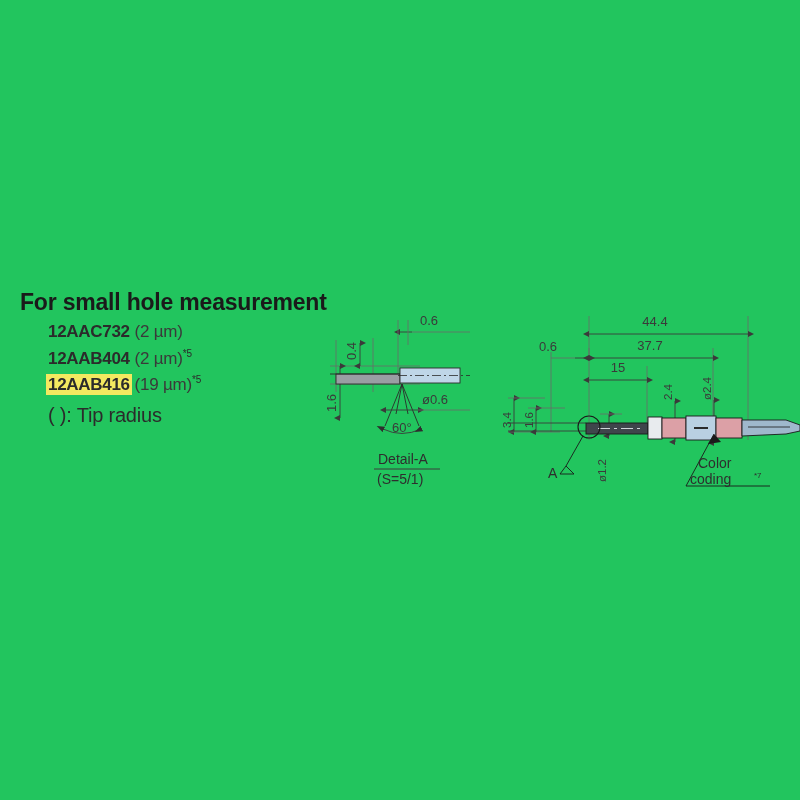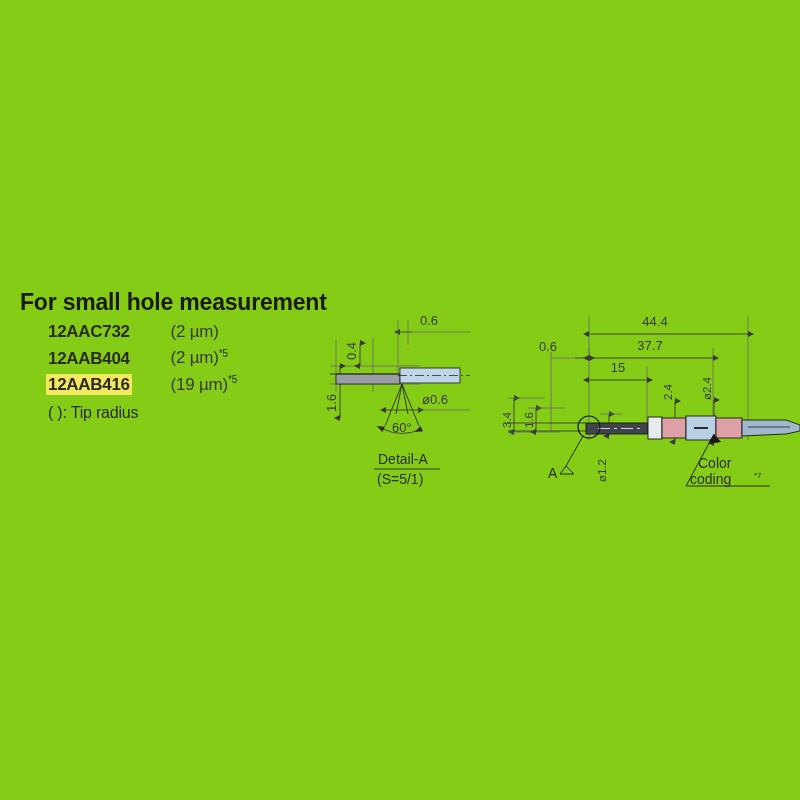--- a/index.html
+++ b/index.html
@@ -4,21 +4,21 @@
 <style>
   html, body {
     margin: 0;
     padding: 0;
     background: #ffffff;
   }
   #page {
     position: relative;
     width: 800px;
     height: 800px;
-    background: #84cc16;
+    background: #22c55e;
     font-family: "Liberation Sans", sans-serif;
     overflow: hidden;
   }
 
   
   #text-block {
     position: absolute;
     left: 20px;
     top: 289px;
     width: 310px;
@@ -45,32 +45,31 @@
   }
   .model-code.hl {
     background: #f3e960;
     padding: 1px 2px;
     margin: 16px -2px;
   }
   .model-paren {
     font-weight: normal;
     color: #3a3a3a;
     letter-spacing: -0.2px;
-    margin-left: 36px;
   }
   .model-sup {
     font-size: 10px;
     vertical-align: super;
     font-weight: normal;
     letter-spacing: 0;
   }
   #tip-note {
     margin-left: 28px;
     margin-top: 10px;
-    font-size: 16px;
+    font-size: 20px;
     color: #2b2b2b;
     white-space: nowrap;
     letter-spacing: -0.2px;
   }
 
   
   .draw-svg {
     position: absolute;
     left: 0;
     top: 0;

